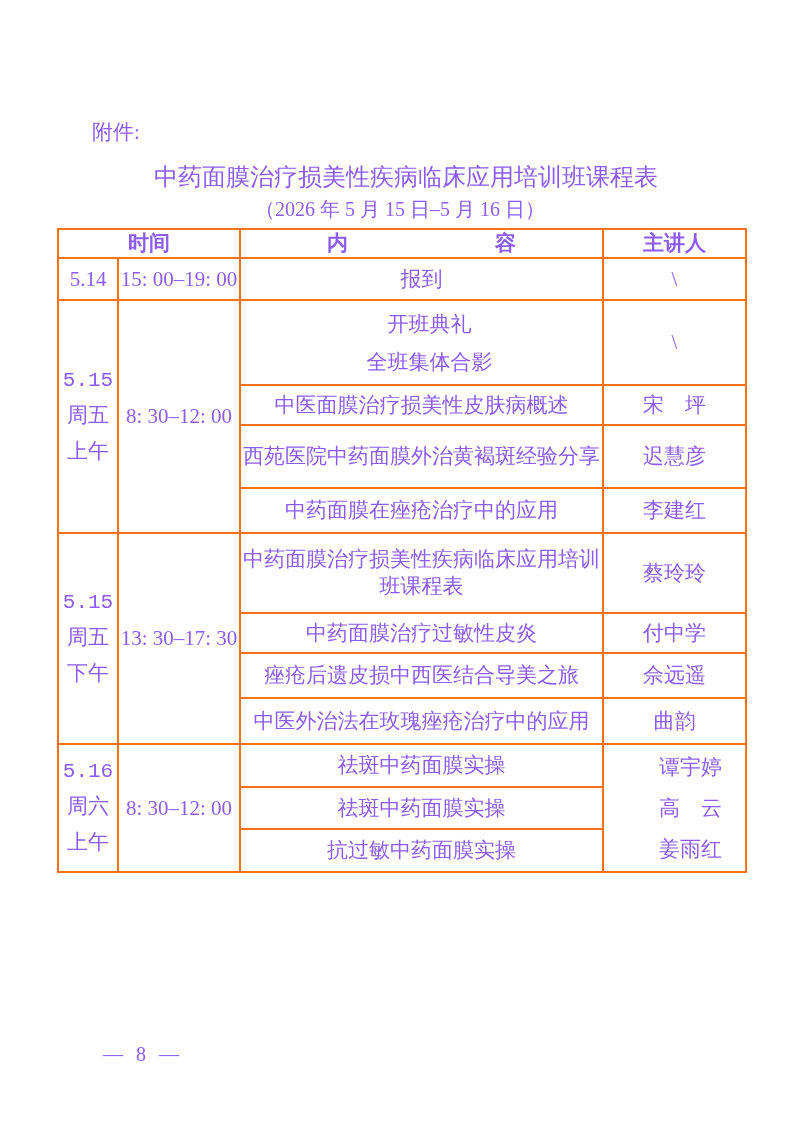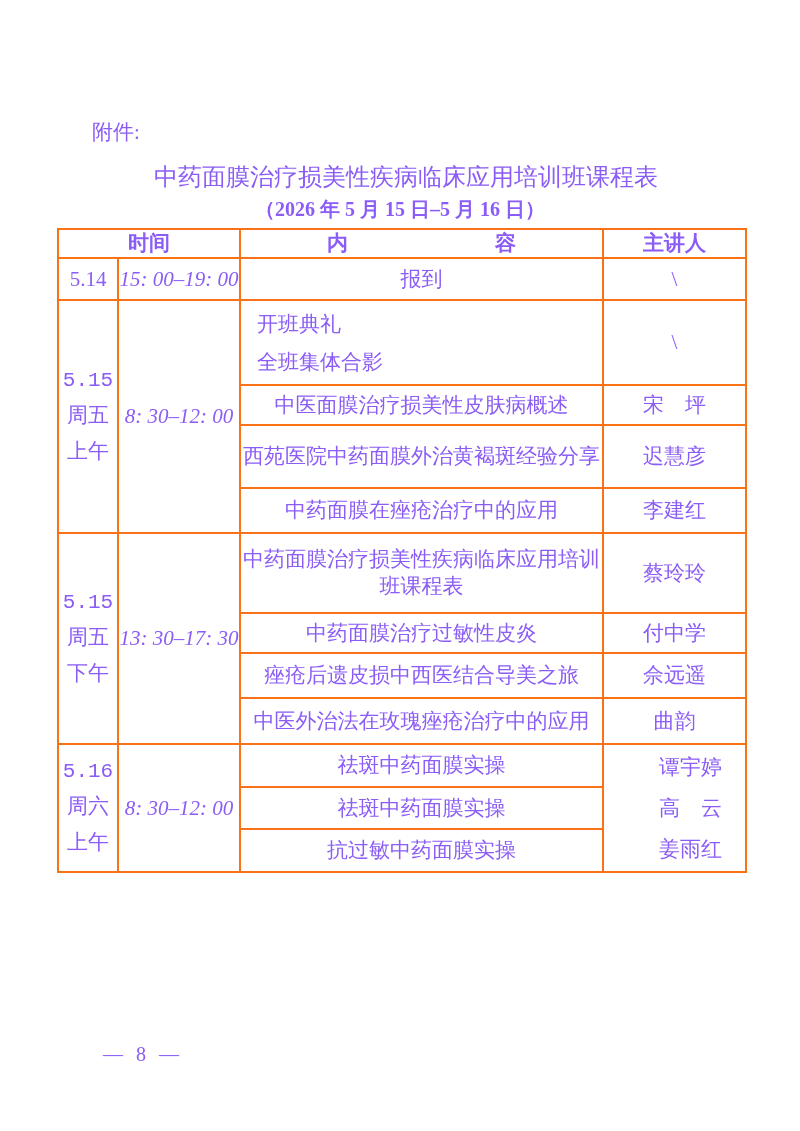--- a/index.html
+++ b/index.html
@@ -29,21 +29,21 @@
     font-weight: 400;
     padding-left: 12px;
   }
   .subtitle {
     position: absolute;
     left: 0;
     top: 196px;
     width: 100%;
     text-align: center;
     font-size: 20px;
-    font-weight: 700;
+    font-weight: 400;
   }
   table.schedule {
     position: absolute;
     left: 57px;
     top: 228px;
     width: 688px;
     border-collapse: collapse;
     table-layout: fixed;
   }
   table.schedule td {
@@ -54,25 +54,25 @@
     padding: 0;
     line-height: 1.3;
     overflow: hidden;
   }
   td.th { font-weight: 700; }
   td.content {
     text-align: left;
     padding: 3px 8px;
     border-radius: 17px;
   }
-  td.time-cell { font-size: 20px; font-style: italic; }
+  td.time-cell { font-size: 20px; }
   td.lh30 { line-height: 30px; }
   td.lh40 { line-height: 40px; }
   .date-stack div { line-height: 36px; font-family: Liberation Mono, monospace; }
-  .twolines div { line-height: 38px; text-align: left; padding-left: 16px; }
+  .twolines div { line-height: 38px; text-align: center; padding-left: 16px; }
   .speaker-stack div { line-height: 41px; margin-left: 32px; }
   .footer-note {
     position: absolute;
     left: 144px;
     top: 903px;
     font-size: 21px;
     letter-spacing: 0.5px;
   }
   .page-number {
     position: absolute;

